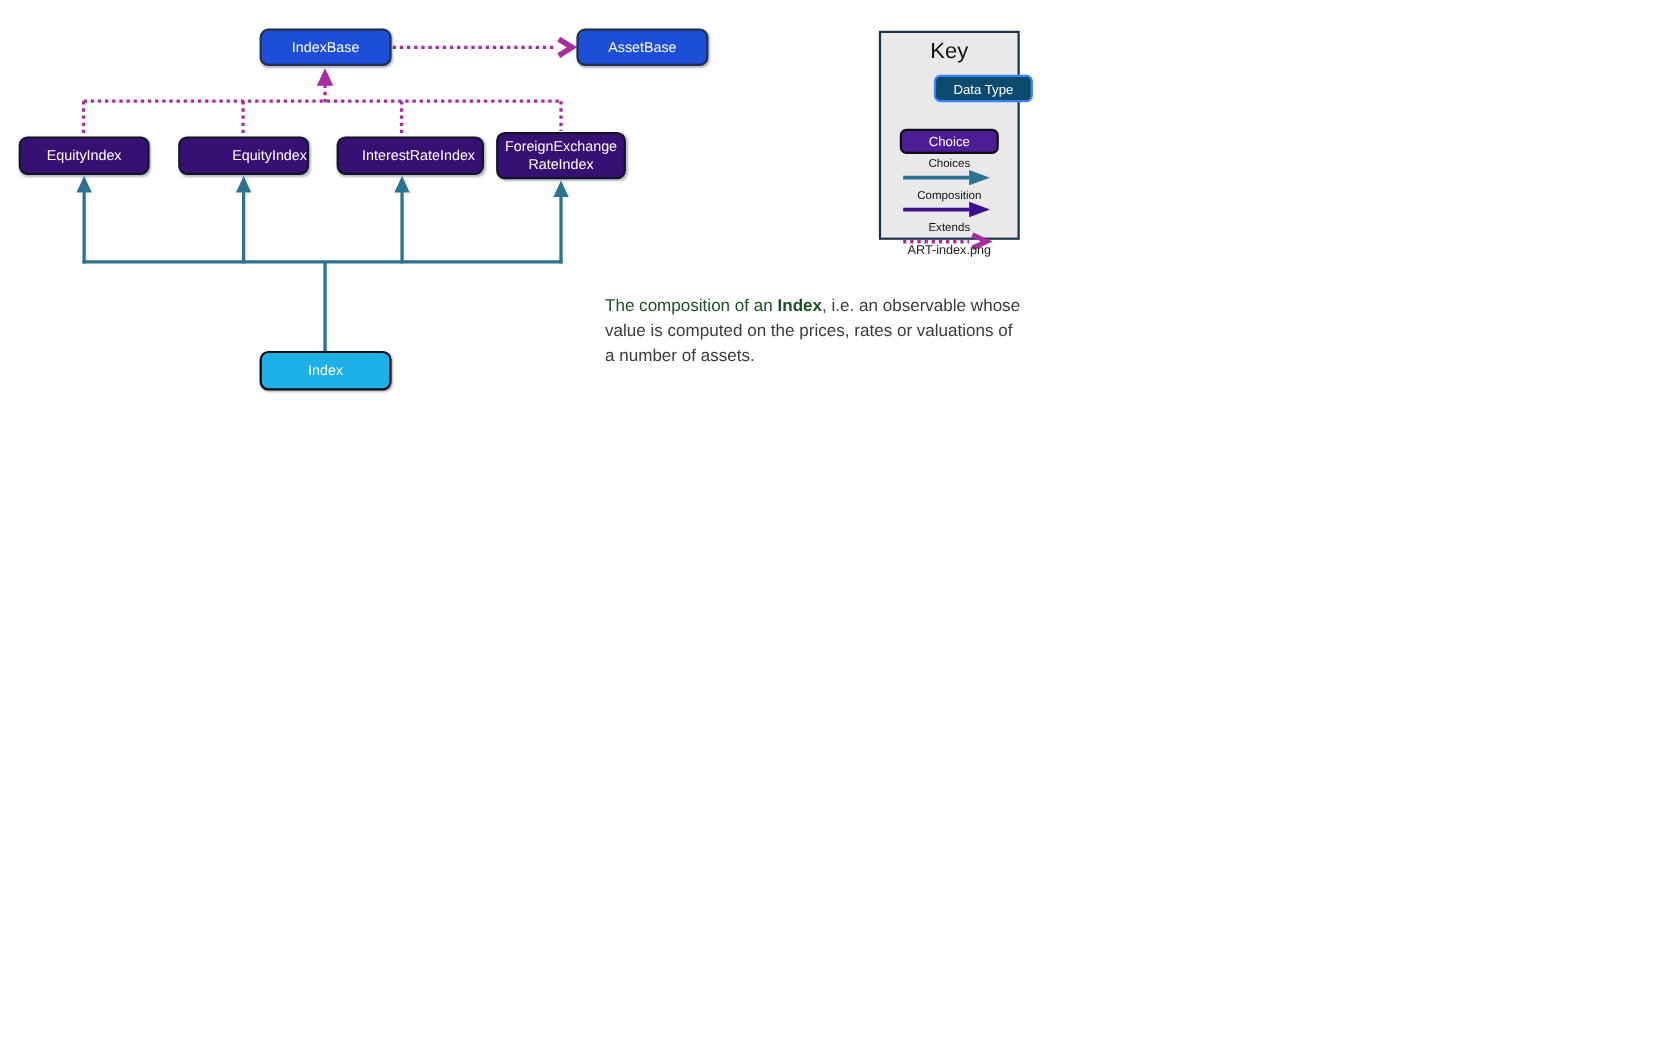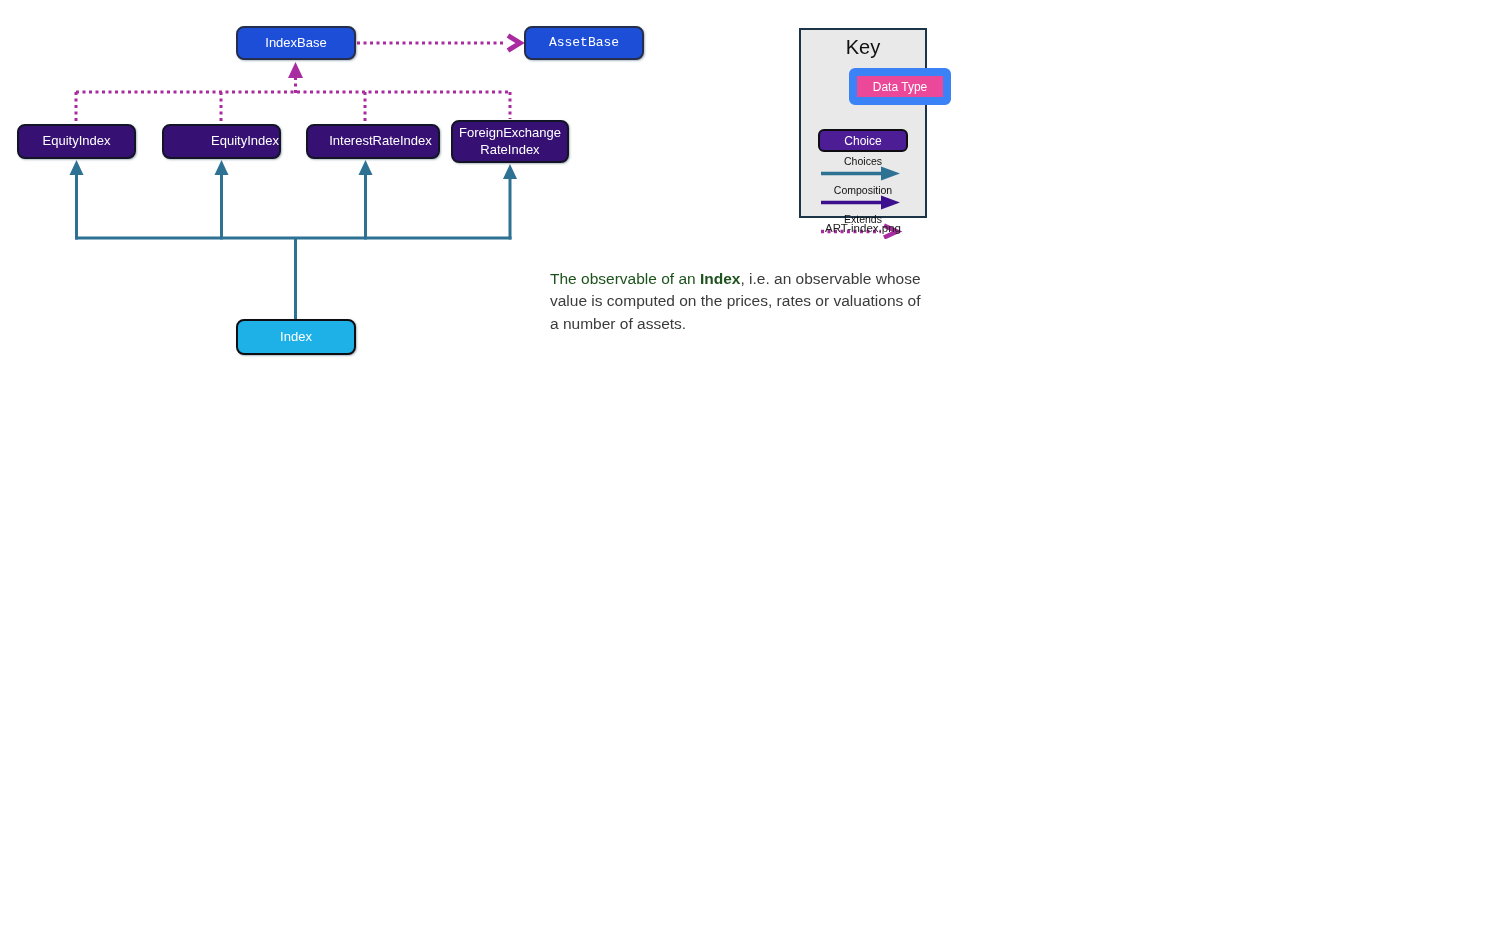--- a/index.html
+++ b/index.html
@@ -18,21 +18,21 @@
 
   .keypanel{
     position:absolute;left:799px;top:28px;width:124px;height:186px;
     background:#e9e9e9;border:2px solid #1c3448;
   }
   .keypanel .ktitle{text-align:center;font-size:20px;color:#111;padding-top:6px;}
   .kbox{
     margin:0 auto;color:#fff;font-size:12px;display:flex;align-items:center;justify-content:center;
     border-radius:6px;width:86px;
   }
-  .kbox.indigo{background:#ec4899;border:8px solid #3b82f6;height:21px;margin-top:9px;margin-left:48px;}
+  .kbox.indigo{background:#0c4a6e;border:2px solid #3b82f6;height:21px;margin-top:9px;margin-left:48px;}
   .kbox.cyan{background:#4c1d95;border:2px solid #0d0d12;height:19px;margin-top:24px;}
   .legend-row{margin-top:3px;}
   .legend-row:first-of-type{margin-top:9px;}
   .legend-row .llabel{display:block;text-align:center;font-size:10.5px;color:#111;line-height:12px;}
   .legend-row svg{display:block;margin:-2px auto 0;}
 
   .caption{
     position:absolute;left:799px;top:222px;width:128px;text-align:center;
     font-size:11.5px;color:#222;
   }
@@ -76,21 +76,21 @@
       <line x1="357" y1="43" x2="506" y2="43"></line>
     </g>
     <polygon fill="#a82ba0" points="288,78 295.5,62 303,78"></polygon>
     <path d="M508,35.5 L520,43 L508,50.5" stroke="#a82ba0" stroke-width="5" fill="none"></path>
   </svg>
 
   <div class="node purple" style="left:236px;top:26px;width:116px;height:30px;">
     <span>IndexBase</span>
   </div>
 
-  <div class="node purple" style="left:524px;top:26px;width:116px;height:30px;font-family:Liberation Mono, monospace;">
+  <div class="node purple" style="left:524px;top:26px;width:116px;height:30px;">
     <span>AssetBase</span>
   </div>
 
   <div class="node indigo" style="left:17px;top:124px;width:115px;height:31px;">
     <span>EquityIndex</span>
   </div>
 
   <div class="node indigo" style="left:162px;top:124px;width:115px;height:31px;justify-content:flex-end;">
     <span>EquityIndex</span>
   </div>
@@ -141,15 +141,15 @@
       <span class="llabel">Extends</span>
       <svg width="84" height="16" viewBox="0 0 84 16">
         <line x1="0" y1="8.5" x2="60" y2="8.5" stroke="#a82ba0" stroke-width="3.5" stroke-dasharray="3 3.5"></line>
         <path d="M63,2.5 L76,8.5 L63,14.5" stroke="#a82ba0" stroke-width="4.5" fill="none"></path>
       </svg>
     </div>
   </div>
 
   <div class="caption">ART-index.png</div>
 
-  <p class="description"><span class="green">The observable of an </span><span class="term">Index</span><span>, i.e. an observable whose value is computed on the prices, rates or valuations of a number of assets</span><span class="green">.</span></p>
+  <p class="description"><span class="green">The composition of an </span><span class="term">Index</span><span>, i.e. an observable whose value is computed on the prices, rates or valuations of a number of assets</span><span class="green">.</span></p>
 
 </div>
 
 </body></html>

